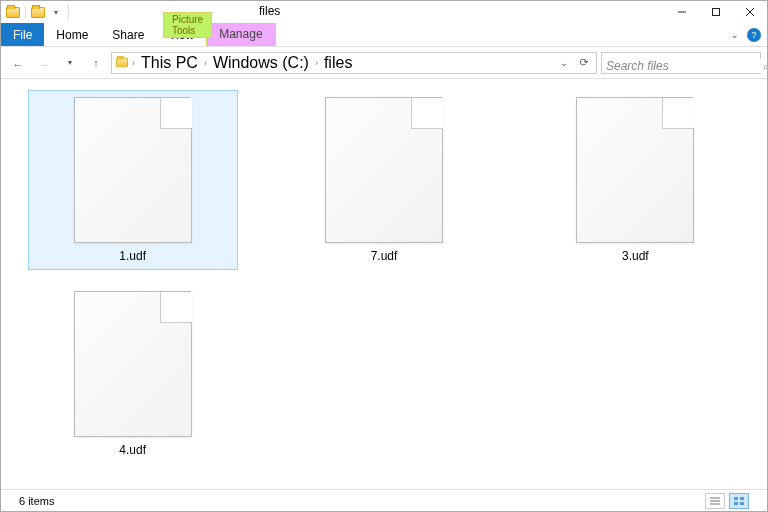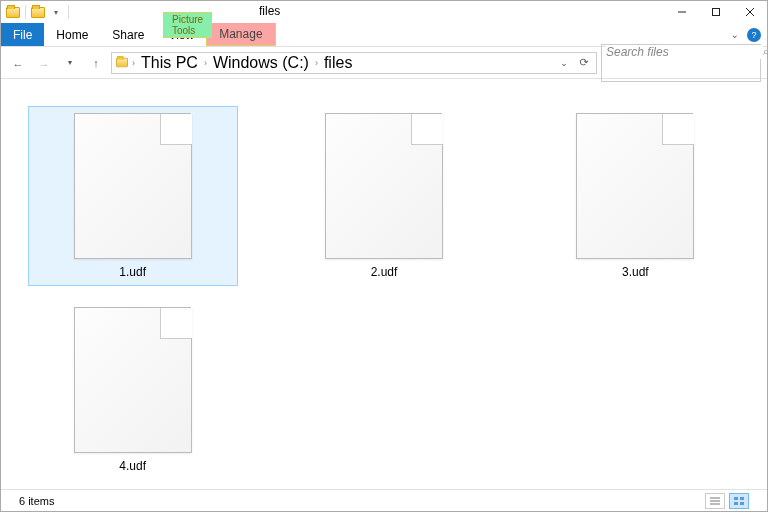--- a/index.html
+++ b/index.html
@@ -6,47 +6,47 @@
 body{background:#fff;width:768px;height:512px;overflow:hidden;position:relative;border:1px solid #aaa}
 
 .titlebar{height:22px;background:#fff;display:flex;align-items:center;border-bottom:0}
 .qat{display:flex;align-items:center;gap:2px;padding-left:4px}
 .qat-ico{width:16px;height:16px;display:flex;align-items:center;justify-content:center}
 .folder-glyph{width:14px;height:11px;background:linear-gradient(#ffe9a6,#f5c33b);border:1px solid #d6a400;border-radius:1px;position:relative}
 .folder-glyph::before{content:"";position:absolute;top:-3px;left:0;width:6px;height:3px;background:#f5c33b;border:1px solid #d6a400;border-bottom:0;border-radius:1px 1px 0 0}
 .qat-sep{width:1px;height:14px;background:#ddd;margin:0 2px}
 .qat-dd{font-size:8px;color:#666}
 .ctx-tab-wrap{position:relative;margin-left:92px}
-.ctx-head{position:absolute;top:0;left:0;background:#86efac;border:1px solid #e0d060;color:#7a6a00;font-size:10px;padding:1px 8px}
+.ctx-head{position:absolute;top:0;left:0;background:#bef264;border:1px solid #e0d060;color:#7a6a00;font-size:10px;padding:1px 8px}
 .win-title{margin-left:12px;font-size:12px;position:absolute;left:246px;top:3px}
 .win-ctrl{margin-left:auto;display:flex}
 .win-btn{width:34px;height:22px;display:flex;align-items:center;justify-content:center}
 .win-btn svg{width:10px;height:10px;stroke:#222;stroke-width:1;fill:none}
 
 .ribbon{height:24px;display:flex;align-items:stretch;border-bottom:1px solid #e1e1e1}
 .rtab{padding:5px 12px;display:flex;align-items:center;font-size:12px}
 .rtab.file{background:#1979ca;color:#fff}
-.rtab.ctx{background:#fca5a5;border:1px solid #e0d060;border-top:0;color:#444}
+.rtab.ctx{background:#f0abfc;border:1px solid #e0d060;border-top:0;color:#444}
 .rib-right{margin-left:auto;display:flex;align-items:center;padding-right:6px;gap:8px}
 .chev{font-size:10px;color:#666}
 .help{width:14px;height:14px;border-radius:50%;background:#1979ca;color:#fff;display:flex;align-items:center;justify-content:center;font-size:9px}
 
 .navbar{height:32px;display:flex;align-items:center;padding:0 6px;gap:4px;border-bottom:1px solid #e1e1e1}
 .nav-btn{width:22px;height:22px;display:flex;align-items:center;justify-content:center;color:#555}
 .nav-btn.disabled{color:#bbb}
 .addr{flex:1;height:22px;border:1px solid #ccc;display:flex;align-items:center;padding:0 2px;gap:2px}
 .addr-seg{padding:0 4px;display:flex;align-items:center;gap:4px;font-size:16px}
 .addr-sep{font-size:9px;color:#777}
 .addr-right{margin-left:auto;display:flex;align-items:center}
 .addr-ico{width:20px;height:20px;display:flex;align-items:center;justify-content:center;color:#555}
-.search{width:160px;height:38px;border:1px solid #ccc;display:flex;align-items:flex-start;padding:0 4px}
+.search{width:160px;height:22px;border:1px solid #ccc;display:flex;align-items:flex-end;padding:0 4px}
 .search input{flex:1;border:0;outline:0;font-size:12px;color:#777;font-style:italic}
 .search input::placeholder{color:#888;font-style:italic}
 
-.content{position:absolute;top:79px;left:0;right:0;bottom:22px;overflow:auto;padding:26px 6px}
+.content{position:absolute;top:79px;left:0;right:0;bottom:22px;overflow:auto;padding:10px 6px}
 .grid{display:grid;grid-template-columns:repeat(3,1fr);justify-items:center;row-gap:14px}
 .item{width:210px;display:flex;flex-direction:column;align-items:center;padding:6px 4px;border:1px solid transparent}
 .item.selected{background:#e5f3ff;border:1px solid #99d1ff}
 .doc-icon{width:118px;height:146px;position:relative;background:linear-gradient(135deg,#fdfdfd,#f2f2f2);border:1px solid #bbb;box-shadow:0 1px 2px rgba(0,0,0,.08)}
 .doc-icon::before{content:"";position:absolute;top:0;right:0;width:30px;height:30px;background:linear-gradient(135deg,#fff 0%,#fff 50%,#e6e6e6 50%,#d0d0d0 100%);border-left:1px solid #ccc;border-bottom:1px solid #ccc}
 .doc-icon::after{content:"";position:absolute;top:-1px;right:-1px;width:31px;height:31px;background:linear-gradient(135deg,transparent 0%,transparent 49%,#fff 50%,#fff 100%)}
 .fname{margin-top:6px;font-size:12px}
 
 .status{position:absolute;left:0;right:0;bottom:0;height:22px;border-top:1px solid #e1e1e1;display:flex;align-items:center;padding:0 18px;font-size:12px;color:#444}
 .view-toggle{margin-left:auto;display:flex;gap:4px}
@@ -131,21 +131,21 @@
 </div>
 
 <div class="content">
   <div class="grid" id="file-grid">
       <div class="item selected">
         <div class="doc-icon"></div>
         <div class="fname">1.udf</div>
       </div>
       <div class="item">
         <div class="doc-icon"></div>
-        <div class="fname">2.udf</div>
+        <div class="fname">7.udf</div>
       </div>
       <div class="item">
         <div class="doc-icon"></div>
         <div class="fname">3.udf</div>
       </div>
       <div class="item">
         <div class="doc-icon"></div>
         <div class="fname">4.udf</div>
       </div>
     </div>

